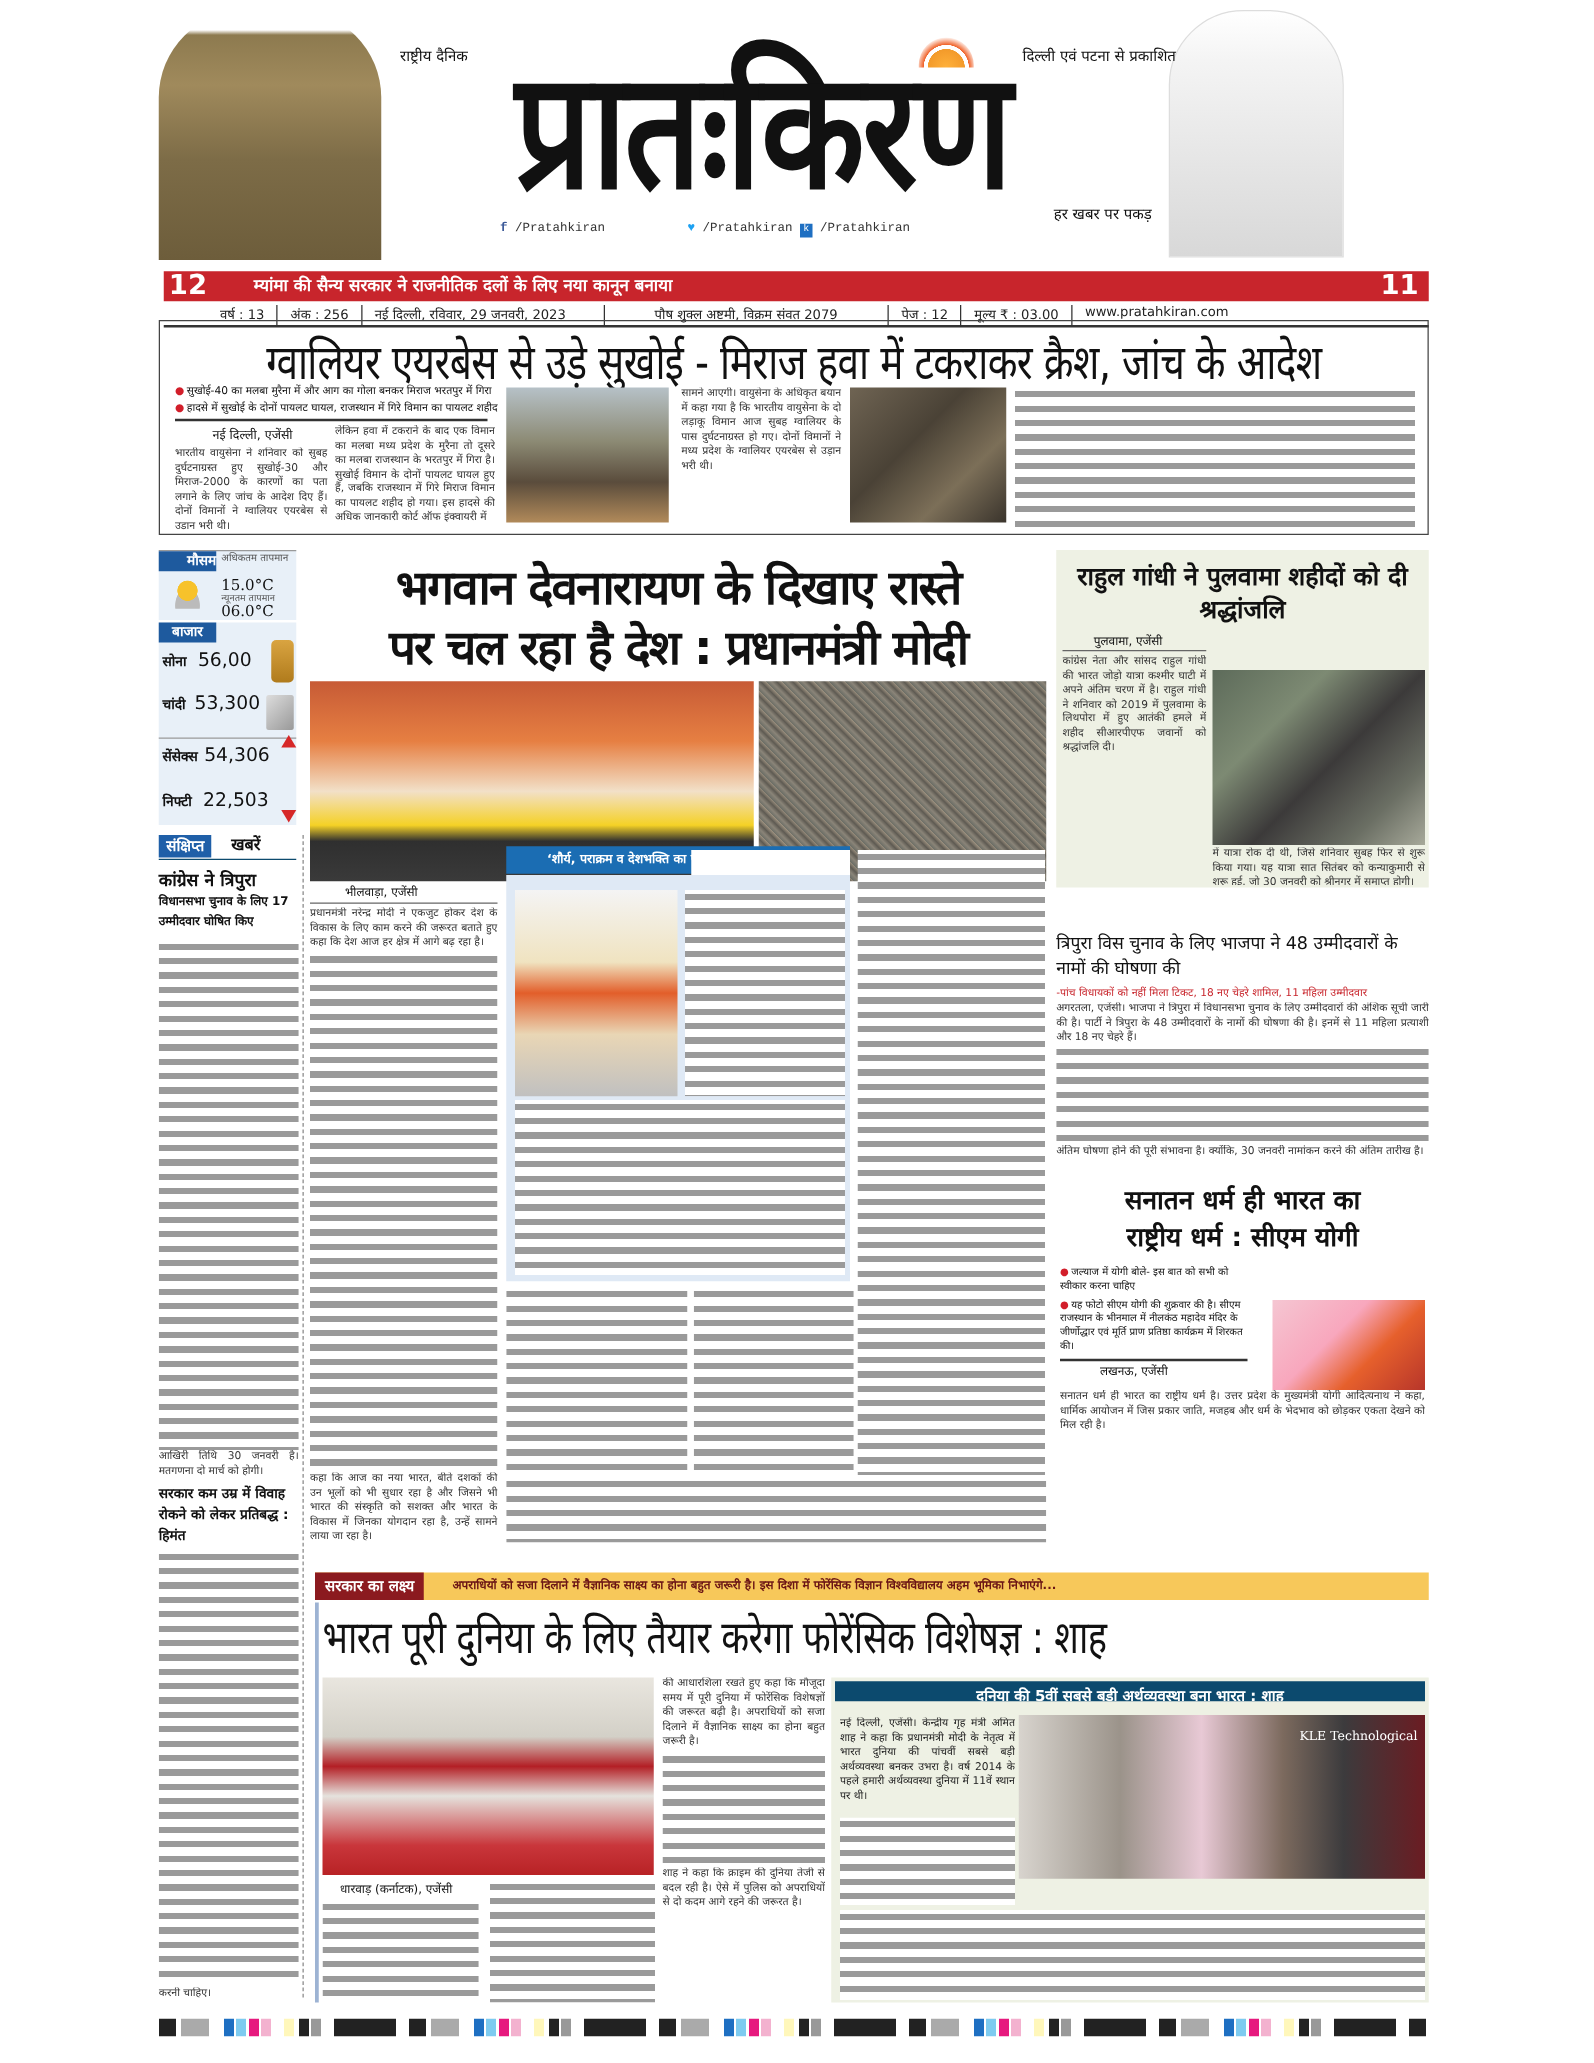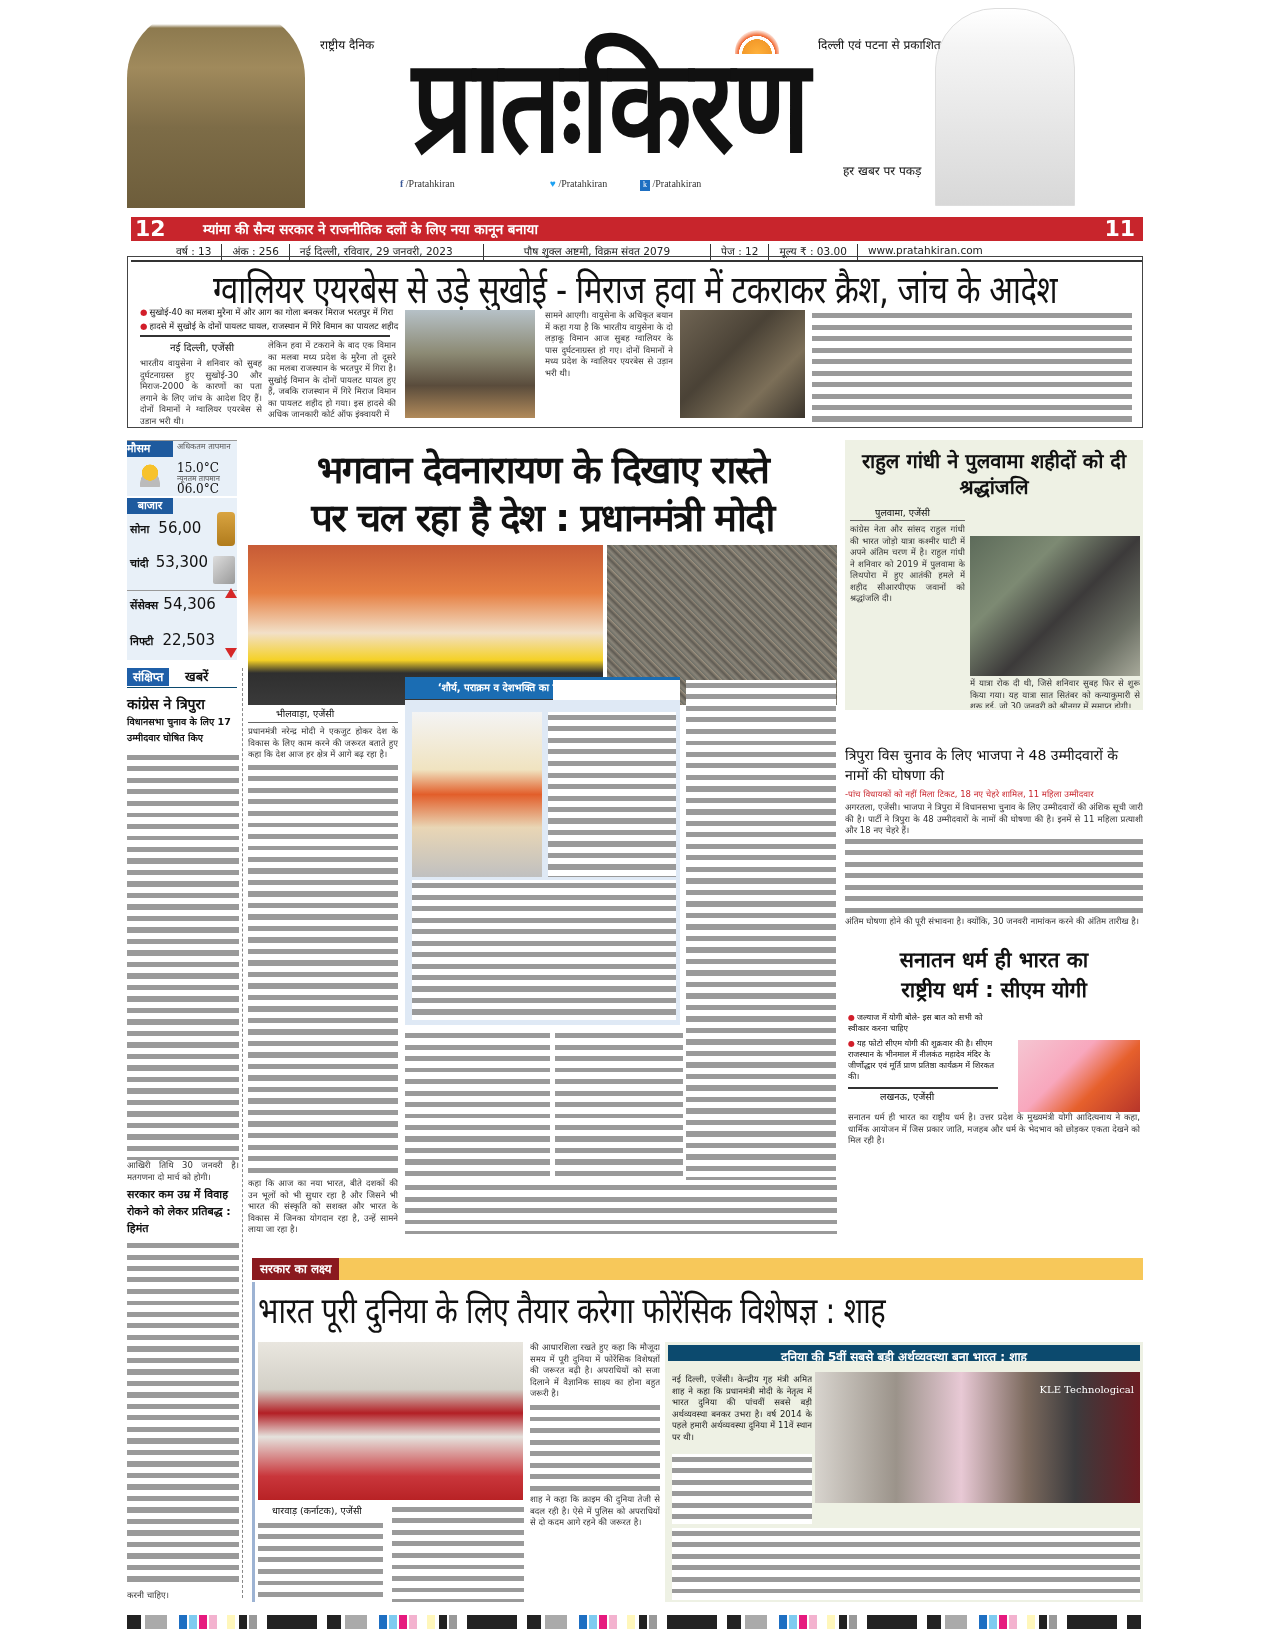--- a/index.html
+++ b/index.html
@@ -22,21 +22,21 @@
 
 <div class="photo" style="left:127px;top:8px;width:178px;height:200px;background:linear-gradient(180deg,#fff 0,#fff 8%,#8d7a4f 10%,#a08a5c 30%,#7d6c47 60%,#6d5d3b 100%);border-radius:70px 70px 0 0"></div>
 <div class="photo" style="left:935px;top:8px;width:140px;height:198px;background:linear-gradient(180deg,#fff 0,#f4f4f4 20%,#e6e6e6 60%,#d8d8d8 100%);border-radius:60px 60px 0 0;border:1px solid #ddd"></div>
 
 <div class="abs small" style="left:320px;top:36px;font-size:12px">राष्ट्रीय दैनिक</div>
 <div class="abs small" style="left:818px;top:36px;font-size:12px">दिल्ली एवं पटना से प्रकाशित</div>
 <div class="abs" style="left:735px;top:30px;width:44px;height:24px;border-radius:22px 22px 0 0;background:radial-gradient(circle at 50% 100%,#ffb13b 0,#f39a2a 45%,#fff 46%,#fff 55%,#f0632a 56%,transparent 75%)"></div>
 <div class="mast-title">प्रातःकिरण</div>
 <div class="abs small" style="left:843px;top:162px;font-size:12px">हर खबर पर पकड़</div>
 
-<div class="abs" style="left:400px;top:178px;width:440px;height:16px;font-size:10px;color:#333;font-family:Liberation Serif, serif">
+<div class="abs" style="left:400px;top:178px;width:440px;height:16px;font-size:10px;color:#333;font-family:Liberation Mono, monospace">
   <span style="position:absolute;left:0"><span style="color:#3b5998;font-weight:bold">f</span> <span>/Pratahkiran</span></span>
   <span style="position:absolute;left:150px"><span style="color:#1da1f2">♥</span> <span>/Pratahkiran</span></span>
   <span style="position:absolute;left:240px"><span style="display:inline-block;width:10px;height:11px;background:#1e6fc2;color:#fff;font-size:8px;text-align:center">k</span> <span>/Pratahkiran</span></span>
 </div>
 
 <div class="redbar">
   <span style="position:absolute;left:4px;font-size:22px">12</span>
   <span style="position:absolute;left:72px;font-size:13.5px">म्यांमा की सैन्य सरकार ने राजनीतिक दलों के लिए नया कानून बनाया</span>
   <span style="position:absolute;right:8px;font-size:22px">11</span>
 </div>
@@ -60,21 +60,21 @@
 <div class="col" style="left:140px;top:358px;width:122px;height:66px">भारतीय वायुसेना ने शनिवार को सुबह दुर्घटनाग्रस्त हुए सुखोई-30 और मिराज-2000 के कारणों का पता लगाने के लिए जांच के आदेश दिए हैं। दोनों विमानों ने ग्वालियर एयरबेस से उड़ान भरी थी।</div>
 <div class="col" style="left:268px;top:340px;width:128px;height:84px">लेकिन हवा में टकराने के बाद एक विमान का मलबा मध्य प्रदेश के मुरैना तो दूसरे का मलबा राजस्थान के भरतपुर में गिरा है। सुखोई विमान के दोनों पायलट घायल हुए हैं, जबकि राजस्थान में गिरे मिराज विमान का पायलट शहीद हो गया। इस हादसे की अधिक जानकारी कोर्ट ऑफ इंक्वायरी में</div>
 <div class="photo" style="left:405px;top:310px;width:130px;height:108px;background:linear-gradient(180deg,#b6c1c7 0,#8c8a74 40%,#5a4c3c 70%,#b18a5a 100%)"></div>
 <div class="col" style="left:545px;top:310px;width:128px;height:114px">सामने आएगी। वायुसेना के अधिकृत बयान में कहा गया है कि भारतीय वायुसेना के दो लड़ाकू विमान आज सुबह ग्वालियर के पास दुर्घटनाग्रस्त हो गए। दोनों विमानों ने मध्य प्रदेश के ग्वालियर एयरबेस से उड़ान भरी थी।</div>
 <div class="photo" style="left:680px;top:310px;width:125px;height:108px;background:linear-gradient(135deg,#6f6453 0,#4a4236 40%,#7c6f58 70%,#3a342c 100%)"></div>
 <div class="col" style="left:812px;top:310px;width:320px;height:114px">
     <span class="filler"></span>
   </div>
 
 <div class="abs" style="left:127px;top:440px;width:110px;height:56px;background:#e8f0f8;border-top:1px solid #999">
-  <div style="position:absolute;left:0;top:0;width:46px;height:16px;background:#1e5a9e;color:#fff;font-weight:bold;font-size:11px;text-align:left;line-height:16px">मौसम</div>
+  <div style="position:absolute;left:0;top:0;width:46px;height:16px;background:#1e5a9e;color:#fff;font-weight:bold;font-size:11px;text-align:right;line-height:16px">मौसम</div>
   <div style="position:absolute;left:8px;top:22px;width:30px;height:24px;background:radial-gradient(circle at 50% 40%,#f7c22b 0,#f7c22b 38%,transparent 40%),radial-gradient(ellipse at 50% 90%,#bbb 0,#bbb 45%,transparent 48%)"></div>
   <div style="position:absolute;left:50px;top:1px;width:58px;font-size:8px;color:#555;line-height:9px">अधिकतम तापमान</div>
   <div style="position:absolute;left:50px;top:20px;font-size:12px;font-family:'DejaVu Serif',serif">15.0°C</div>
   <div style="position:absolute;left:50px;top:32px;font-size:7.5px;color:#555">न्यूनतम तापमान</div>
   <div style="position:absolute;left:50px;top:41px;font-size:12px;font-family:'DejaVu Serif',serif">06.0°C</div>
 </div>
 <div class="abs" style="left:127px;top:498px;width:110px;height:162px;background:#e8f0f8">
   <div style="position:absolute;left:0;top:0;width:46px;height:16px;background:#1e5a9e;color:#fff;font-weight:bold;font-size:11px;text-align:center;line-height:16px">बाजार</div>
   <div style="position:absolute;left:3px;top:20px;width:105px;height:24px">
     <span style="font-size:11px;font-weight:bold">सोना</span>
@@ -170,20 +170,21 @@
 <div class="abs headline" style="left:845px;top:975px;width:298px;font-size:21px">राष्ट्रीय धर्म : सीएम योगी</div>
 <div class="abs small bullet" style="left:848px;top:1012px;width:150px;font-size:8px;line-height:11px">जल्याज में योगी बोले- इस बात को सभी को स्वीकार करना चाहिए</div>
 <div class="abs small bullet" style="left:848px;top:1038px;width:150px;font-size:8px;line-height:11px">यह फोटो सीएम योगी की शुक्रवार की है। सीएम राजस्थान के भीनमाल में नीलकंठ महादेव मंदिर के जीर्णोद्धार एवं मूर्ति प्राण प्रतिष्ठा कार्यक्रम में शिरकत की।</div>
 <div class="abs" style="left:848px;top:1087px;width:150px;border-top:2px solid #333"></div>
 <div class="abs" style="left:880px;top:1090px;font-size:9.5px">लखनऊ, एजेंसी</div>
 <div class="photo" style="left:1018px;top:1040px;width:122px;height:72px;background:linear-gradient(135deg,#f5c6d2 0,#f8a7bd 40%,#e6602c 65%,#b7352a 100%)"></div>
 <div class="col" style="left:848px;top:1112px;width:292px;height:70px">सनातन धर्म ही भारत का राष्ट्रीय धर्म है। उत्तर प्रदेश के मुख्यमंत्री योगी आदित्यनाथ ने कहा, धार्मिक आयोजन में जिस प्रकार जाति, मजहब और धर्म के भेदभाव को छोड़कर एकता देखने को मिल रही है।</div>
 
 <div class="abs" style="left:252px;top:1258px;width:891px;height:22px;background:#f7c85a">
   <span style="position:absolute;left:0;top:0;height:22px;padding:0 8px;background:#8b1a1f;color:#fff;font-weight:bold;font-size:12px;line-height:22px">सरकार का लक्ष्य</span>
+  <span style="position:absolute;left:110px;top:0;font-weight:bold;font-size:9.5px;line-height:22px;color:#6b1515;white-space:nowrap;overflow:hidden;width:775px">अपराधियों को सजा दिलाने में वैज्ञानिक साक्ष्य का होना बहुत जरूरी है। इस दिशा में फोरेंसिक विज्ञान विश्वविद्यालय अहम भूमिका निभाएंगे...</span>
 </div>
 <div class="abs" style="left:252px;top:1282px;height:320px;border-left:3px solid #9db3d3"></div>
 <div class="abs headline" style="left:258px;top:1284px;width:885px;font-size:29px;font-weight:normal;text-align:left;letter-spacing:-0.5px;transform:scaleY(1.25);transform-origin:top">भारत पूरी दुनिया के लिए तैयार करेगा फोरेंसिक विशेषज्ञ : शाह</div>
 <div class="photo" style="left:258px;top:1342px;width:265px;height:158px;background:linear-gradient(180deg,#e9e6df 0,#d3d0c7 30%,#b31f25 45%,#e5e2dd 60%,#c9363b 85%,#b82225 100%)"></div>
 <div class="abs" style="left:272px;top:1504px;font-size:9.5px">धारवाड़ (कर्नाटक), एजेंसी</div>
 <div class="col" style="left:258px;top:1520px;width:125px;height:82px">
     <span class="filler"></span>
   </div>
 <div class="col" style="left:392px;top:1504px;width:132px;height:98px">
     <span class="filler"></span>

